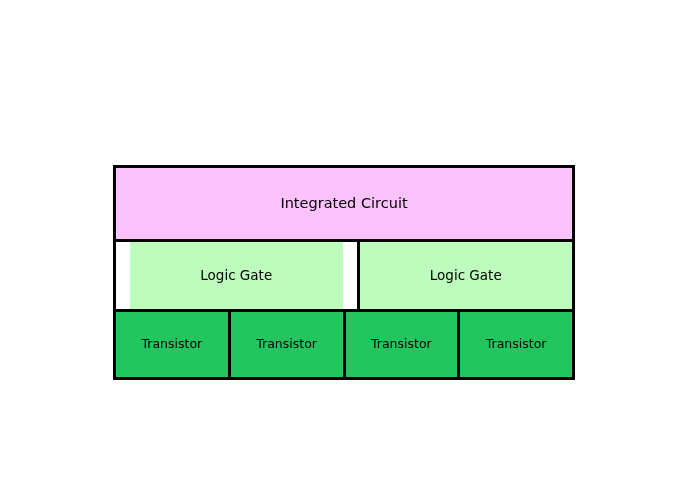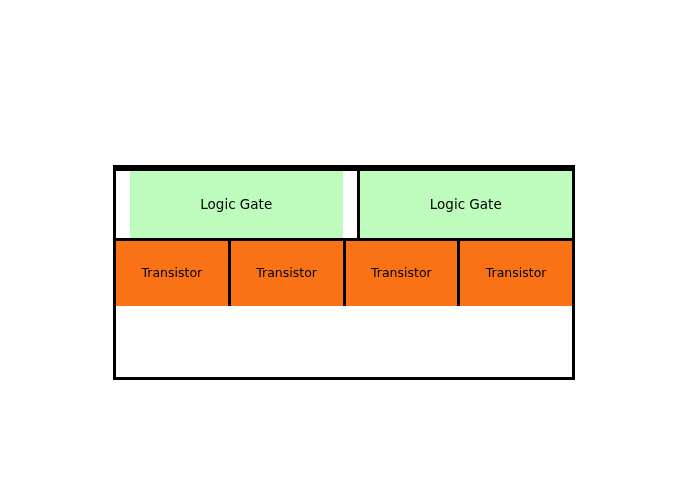--- a/index.html
+++ b/index.html
@@ -90,38 +90,43 @@
 
   .cell-gate {
     flex: 1 1 0;
     background: #bdfcbd;
     font-size: 13.5px;
     margin-left: 14px;
   }
 
   .cell-transistor {
     flex: 1 1 0;
-    background: #f97316;
+    background: #22c55e;
     font-size: 12.5px;
   }
 
   .cell-label {
     display: block;
     line-height: 1;
     white-space: nowrap;
   }
 </style>
 </head>
 <body>
 
 <div id="canvas">
 
 
   <div class="hierarchy">
 
+    <div class="tier tier-ic">
+      <div class="cell cell-ic">
+        <span class="cell-label">Integrated Circuit</span>
+      </div>
+    </div>
 
     <div class="tier tier-gate">
       <div class="cell cell-gate">
         <span class="cell-label">Logic Gate</span>
       </div>
       <div class="cell cell-gate">
         <span class="cell-label">Logic Gate</span>
       </div>
     </div>
 

